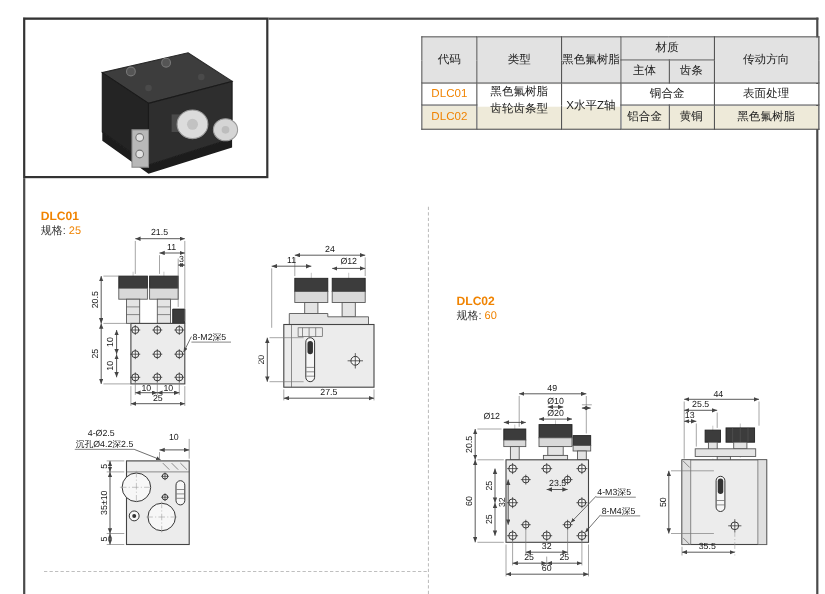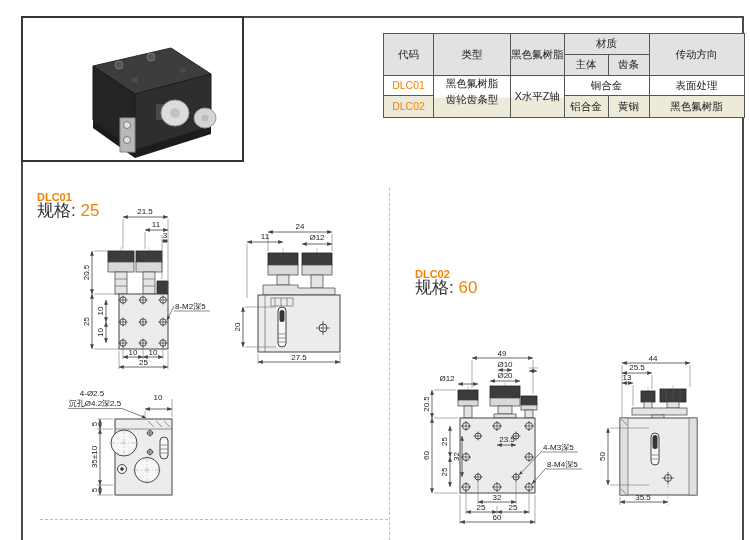--- a/index.html
+++ b/index.html
@@ -16,21 +16,21 @@
   .spec-table{position:absolute;left:383px;top:33px;border-collapse:collapse;table-layout:fixed;
               font-size:10.5px;line-height:1.1;color:#222;}
   .spec-table th,.spec-table td{border:1px solid #555;text-align:center;vertical-align:middle;padding:0;font-weight:normal;overflow:hidden;white-space:nowrap;}
   .hdr{background:#e2e2e2;}
   .row-a{background:#ffffff;}
   .row-b{background:#eeead9;}
   .split-bg{background:linear-gradient(to bottom,#ffffff 50%,#eeead9 50%);}
   .code{color:#f08300;font-weight:bold;}
   
   .sec-title{font-size:11px;font-weight:bold;color:#f08300;line-height:13px;}
-  .sec-spec{font-size:17px;color:#333;line-height:13px;}
+  .sec-spec{font-size:10px;color:#333;line-height:13px;}
   .sec-spec .val{color:#f08300;}
   
   .dash-v{left:389px;top:188px;width:0;height:352px;border-left:1px dashed #bfbfbf;}
   .dash-h{left:40px;top:519px;width:348px;height:0;border-top:1px dashed #bfbfbf;}
   
   svg text{font-family:"Liberation Sans","DejaVu Sans",sans-serif;}
   .dim{font-size:8px;fill:#1a1a1a;}
   .dimline{stroke:#444;stroke-width:0.8;marker-start:url(#arr);marker-end:url(#arr);}
   .ext{stroke:#777;stroke-width:0.6;}
   .cl{stroke:#999;stroke-width:0.5;stroke-dasharray:6 2 1 2;}

